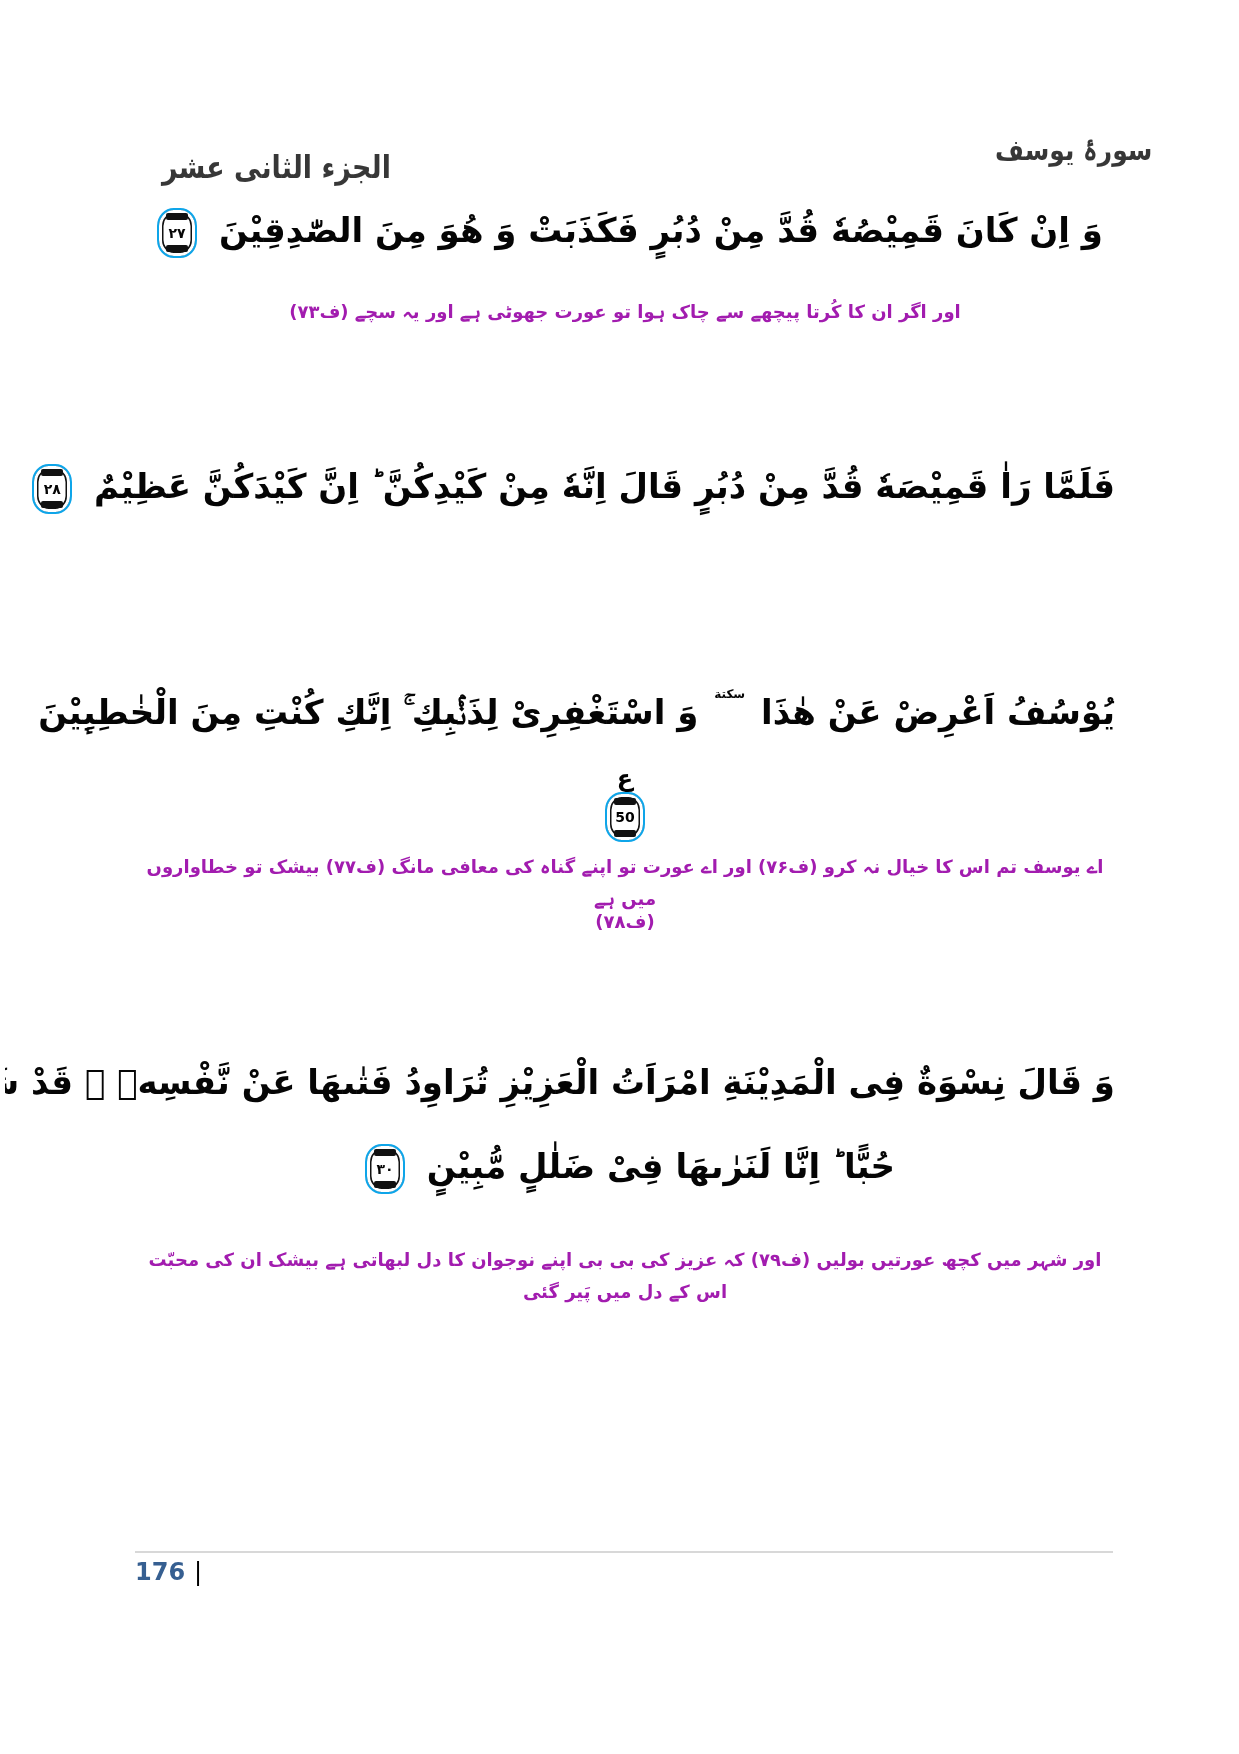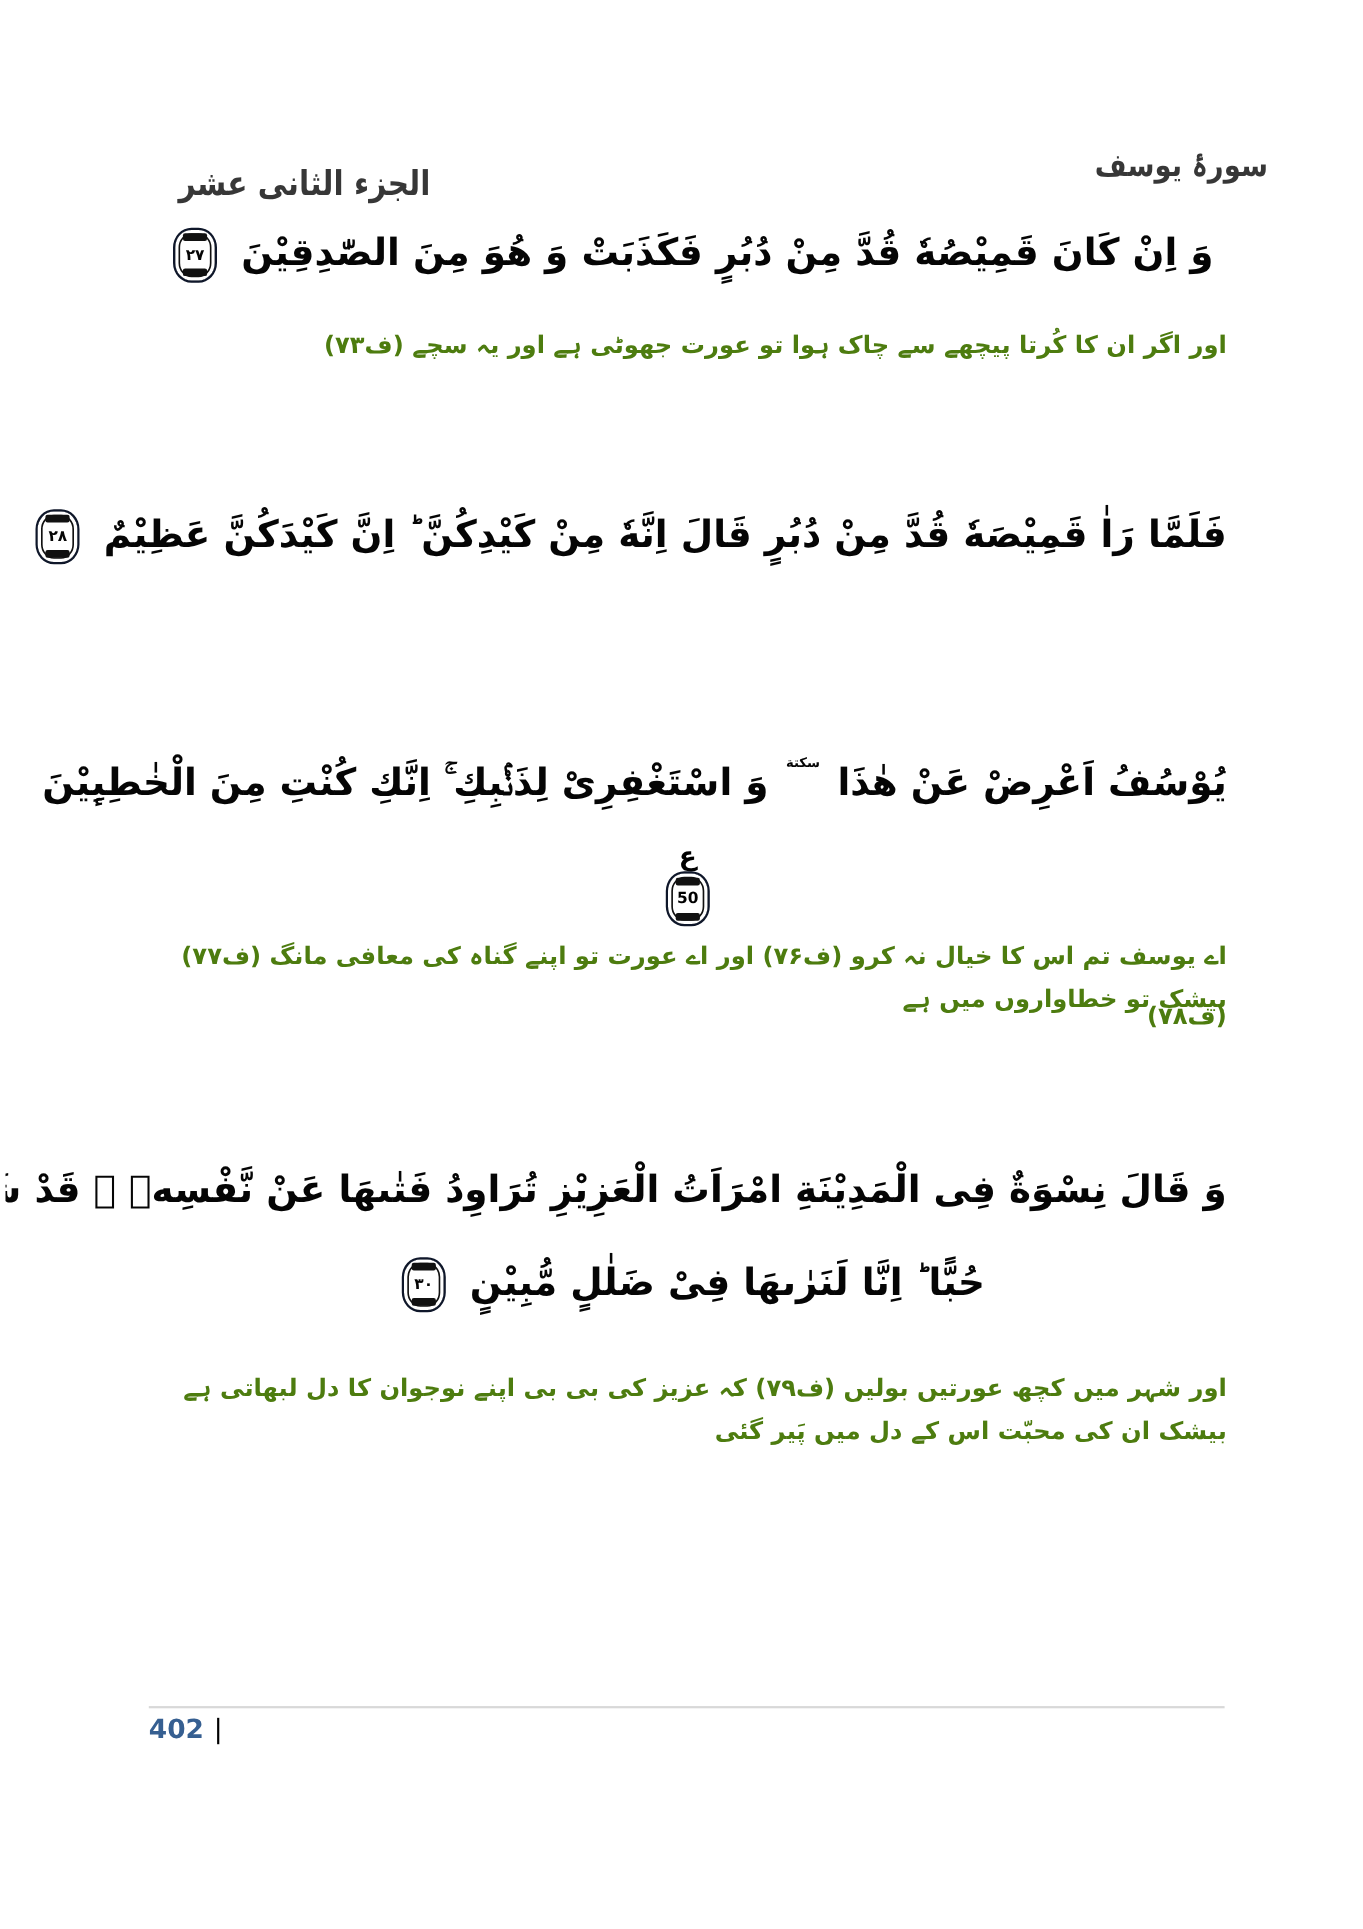--- a/index.html
+++ b/index.html
@@ -32,34 +32,33 @@
     text-align:center;
   }
   .arabic{
     font-size:34px;
     font-weight:bold;
     line-height:1.55;
     color:#050505;
     white-space:nowrap;
   }
   .urdu{
-    font-size:22px;
+    font-size:18px;
     font-weight:bold;
     line-height:1.75;
-    color:#4d7c0f;
-    text-align:right;
+    color:#a21caf;
   }
 
   
   .medallion{
     display:inline-flex;align-items:center;justify-content:center;
     width:36px;height:46px;
     margin:0 10px;
     vertical-align:middle;
-    border:2px solid #0f172a;
+    border:2px solid #0ea5e9;
     border-radius:42%/36%;
     box-shadow:inset 0 0 0 3px #fff, inset 0 0 0 4.5px #111;
     position:relative;
     flex:0 0 auto;
   }
   .medallion::before,.medallion::after{
     content:"";position:absolute;left:7px;right:7px;height:7px;
     background:#111;border-radius:2px;
   }
   .medallion::before{top:3.5px}
@@ -159,16 +158,16 @@
   <div class="line arabic v30-ar2">
     <span>حُبًّا ؕ اِنَّا لَنَرٰىهَا فِیْ ضَلٰلٍ مُّبِیْنٍ</span>
     <span class="medallion">
       <span class="m-num">۳۰</span>
     </span>
   </div>
   <div class="line urdu v30-ur1">اور شہر میں کچھ عورتیں بولیں (ف۷۹) کہ عزیز کی بی بی اپنے نوجوان کا دل لبھاتی ہے بیشک ان کی محبّت اس کے دل میں پَیر گئی</div>
 
   <div class="footer-rule"></div>
   <div class="page-number-wrap">
-    <span class="page-num">402</span><span class="page-num-bar">|</span>
+    <span class="page-num">176</span><span class="page-num-bar">|</span>
   </div>
 
 </div>
 
 </body></html>

